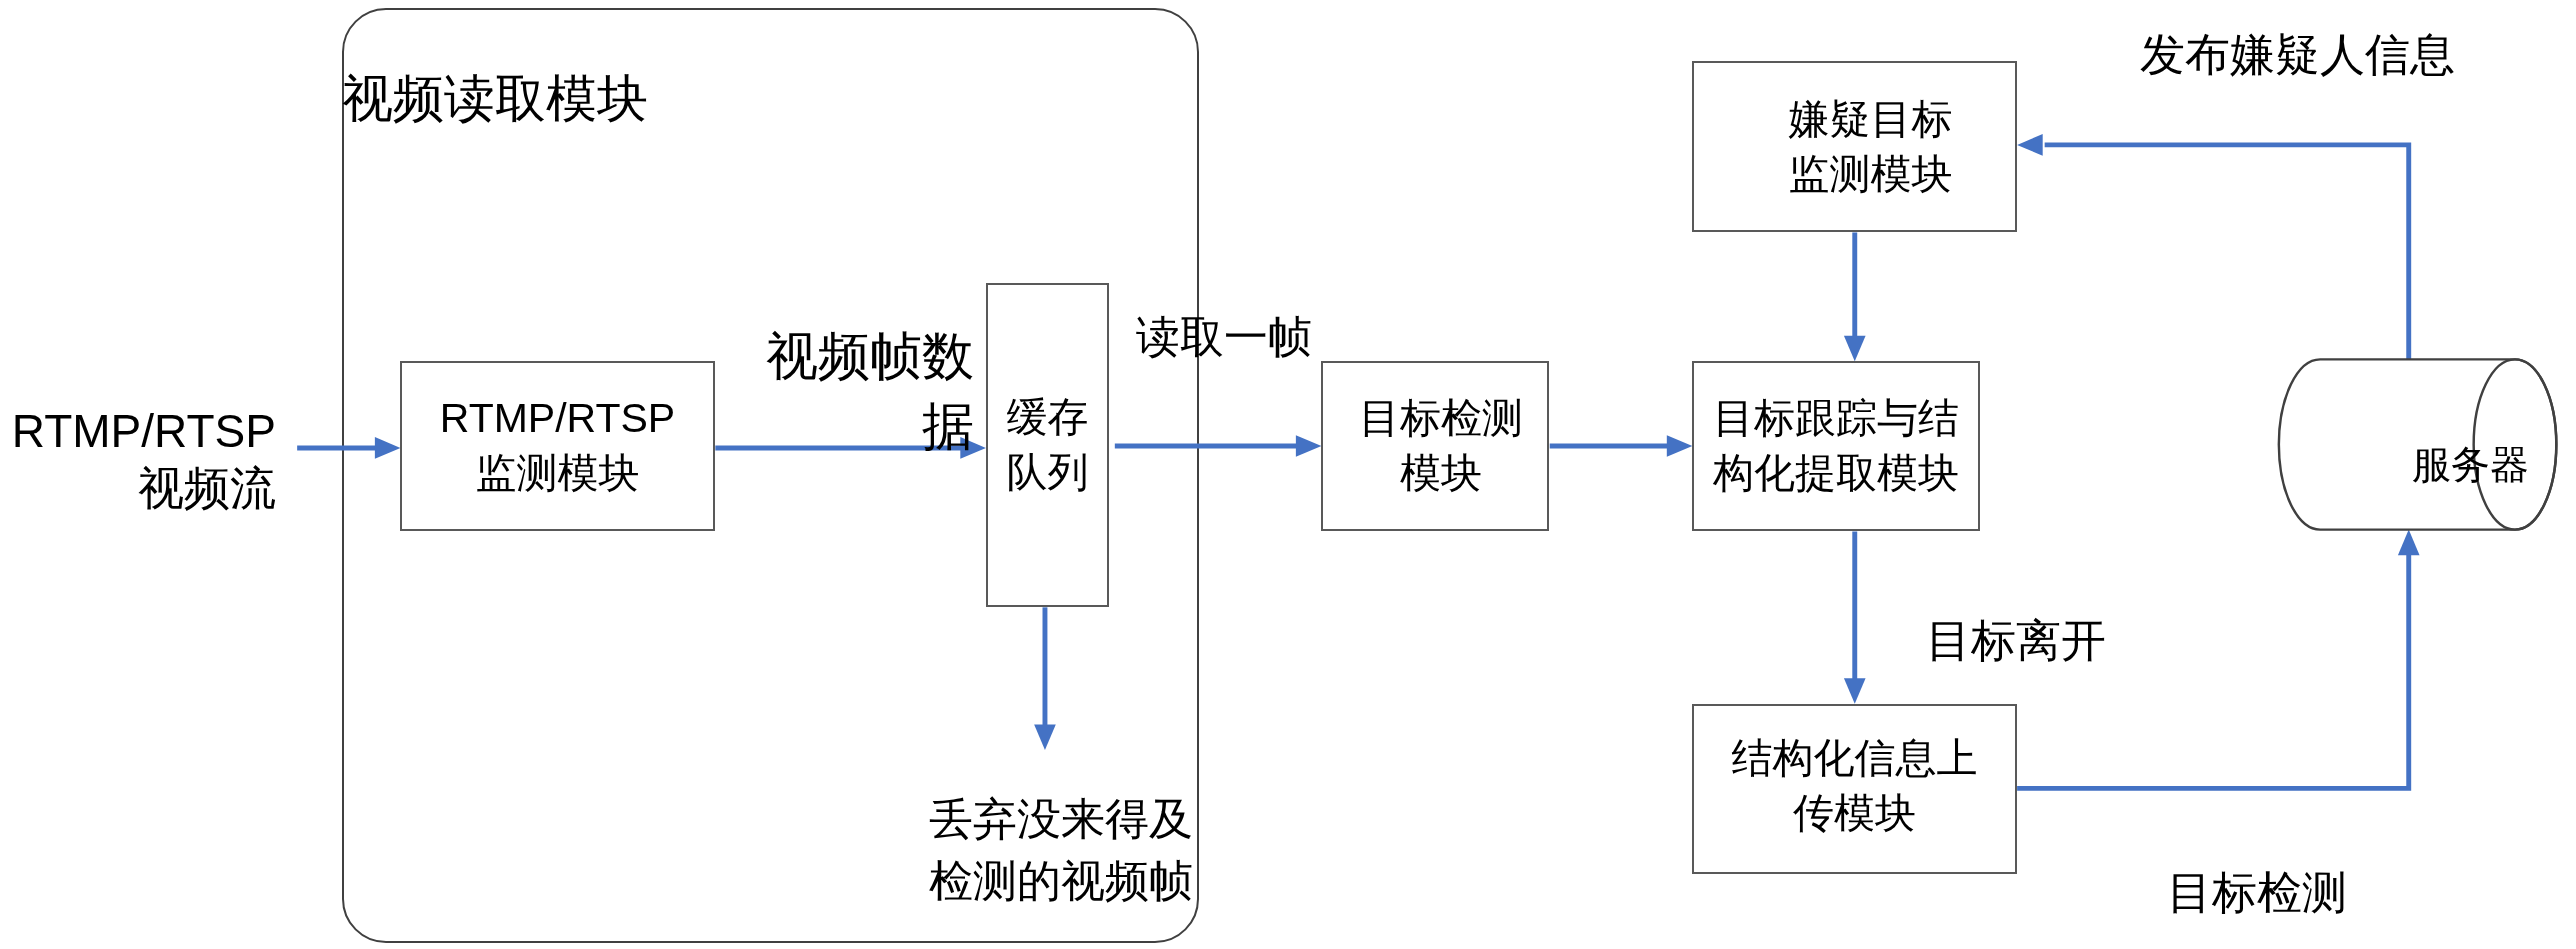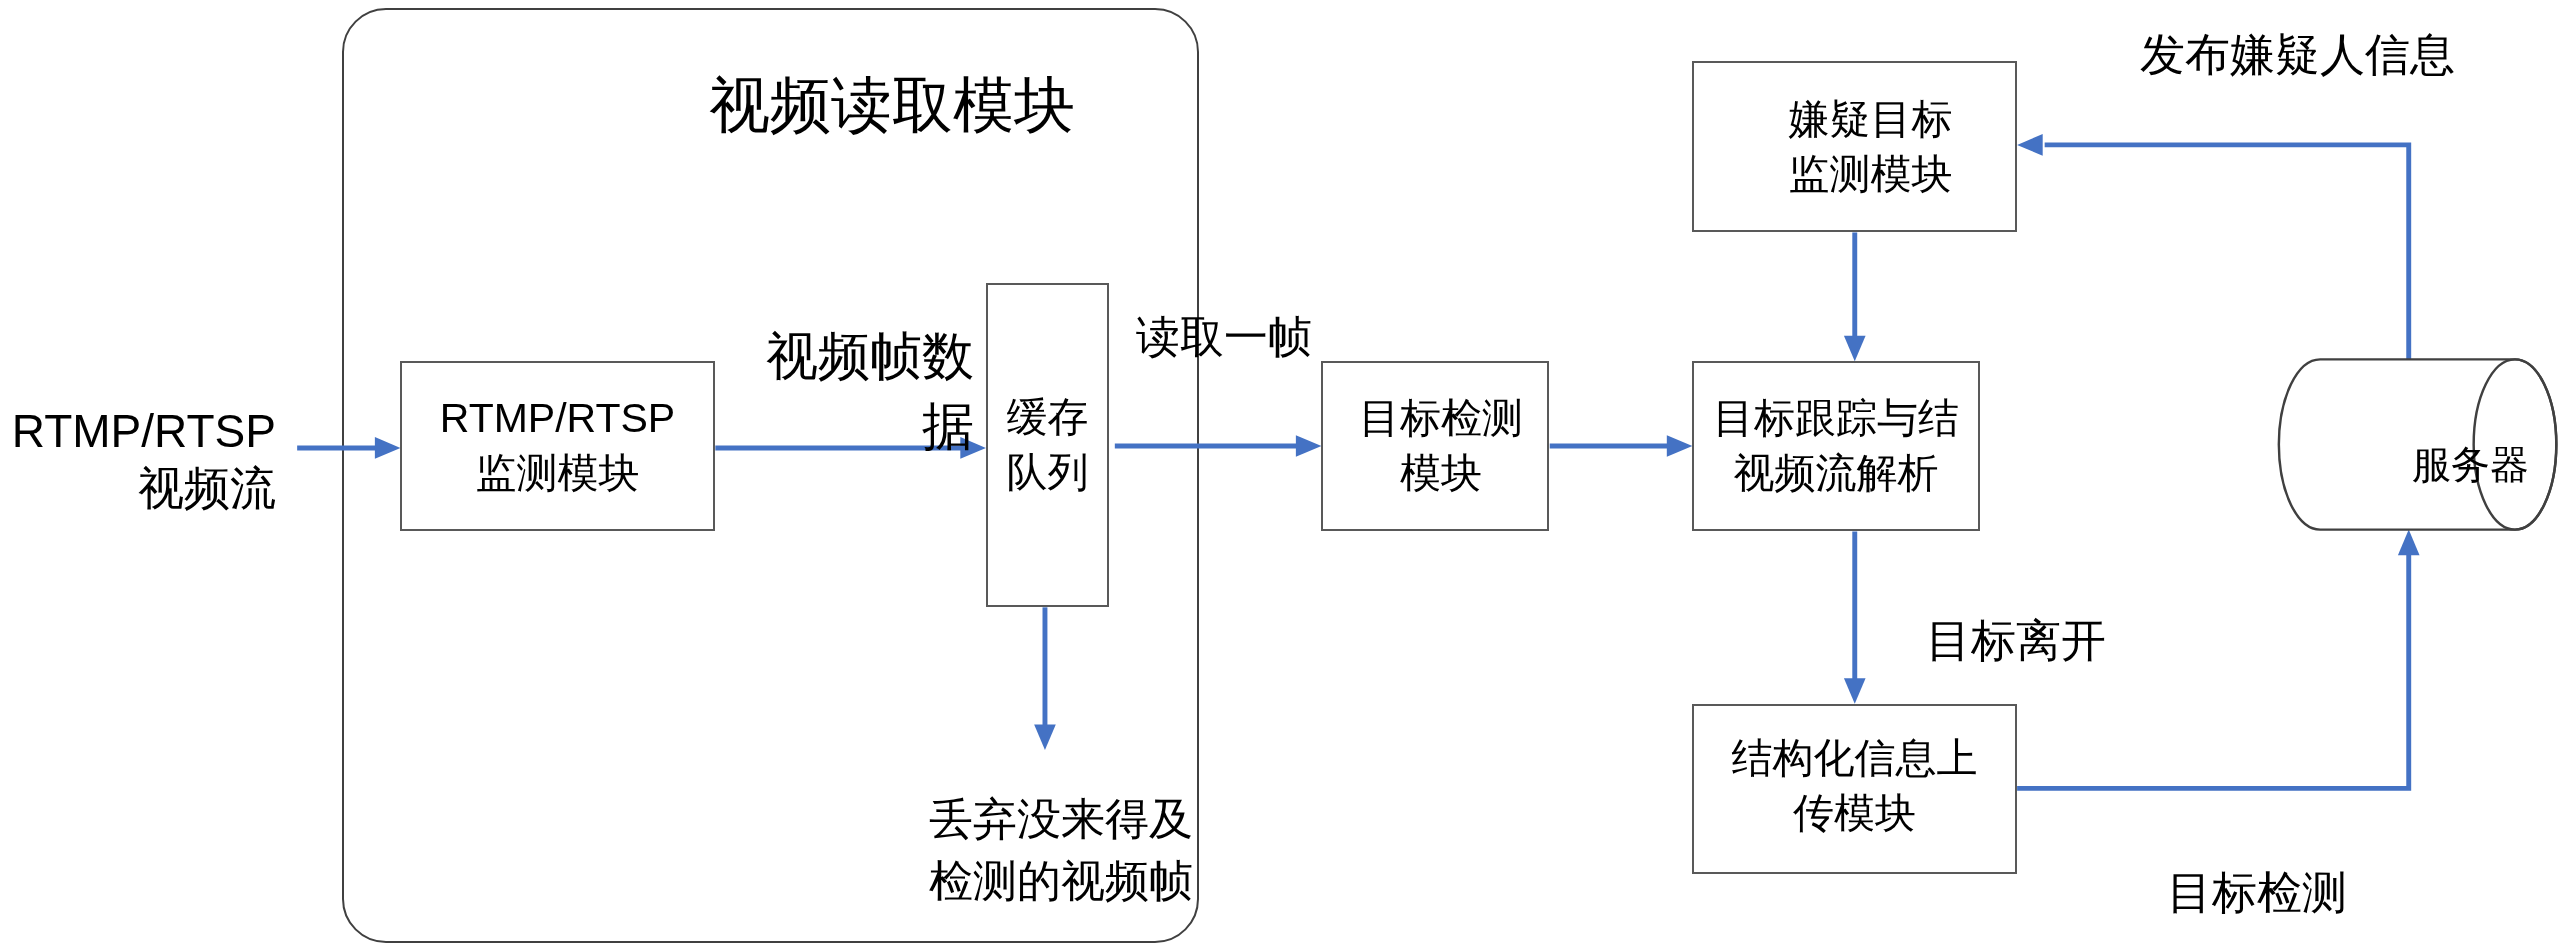--- a/index.html
+++ b/index.html
@@ -11,22 +11,22 @@
     font-family:"Liberation Sans", sans-serif;color:var(--text);overflow:hidden;
   }
   .canvas{position:absolute;left:0;top:0;width:2576px;height:950px;}
 
   
   .container-frame{
     position:absolute;left:342px;top:7.9px;width:857px;height:935px;
     border:2px solid var(--cborder);border-radius:44px;background:transparent;z-index:1;box-sizing:border-box;
   }
   .container-title{
-    position:absolute;left:342px;top:65px;width:733px;text-align:right;
-    font-size:61px;z-index:4;
+    position:absolute;left:342px;top:65px;width:733px;text-align:left;
+    font-size:51px;z-index:4;
   }
 
   svg.connectors{position:absolute;left:0;top:0;width:2576px;height:950px;z-index:2;}
   .edge{stroke:var(--arrow);stroke-width:5px;fill:none;}
   .head{fill:var(--arrow);stroke:none;}
   .shape{fill:#ffffff;stroke:var(--cborder);stroke-width:2.5px;}
   .shape-line{fill:none;stroke:var(--cborder);stroke-width:2.5px;}
 
   .node{
     position:absolute;background:#ffffff;border:2px solid var(--border);
@@ -126,21 +126,21 @@
     <div>队列</div>
   </div>
 
   <div class="node node-object-detect">
     <div>目标检测</div>
     <div>模块</div>
   </div>
 
   <div class="node node-track-extract">
     <div>目标跟踪与结</div>
-    <div>视频流解析</div>
+    <div>构化提取模块</div>
   </div>
 
   <div class="node node-suspect-monitor">
     <div>嫌疑目标</div>
     <div>监测模块</div>
   </div>
 
   <div class="node node-info-upload">
     <div>结构化信息上</div>
     <div>传模块</div>

